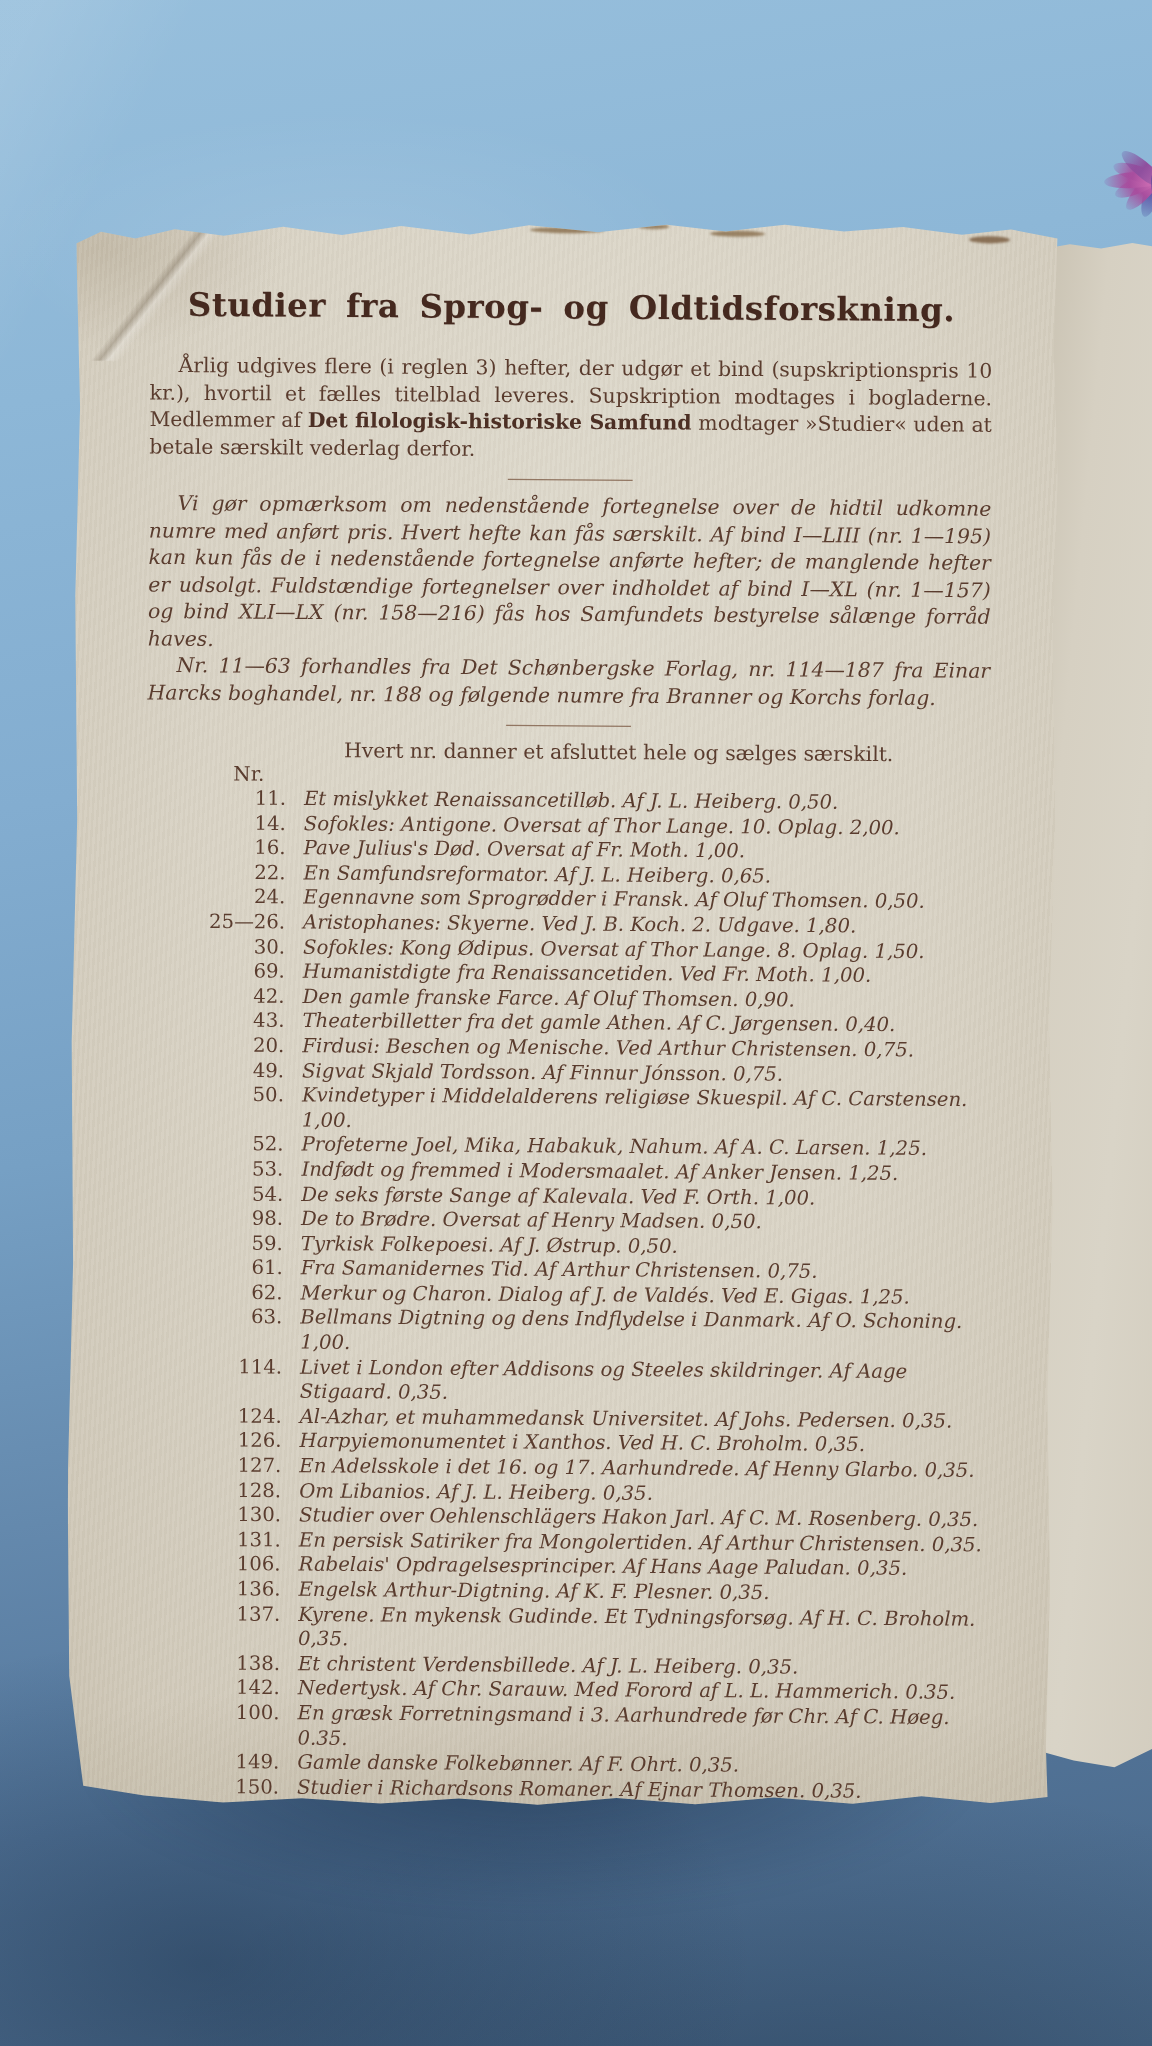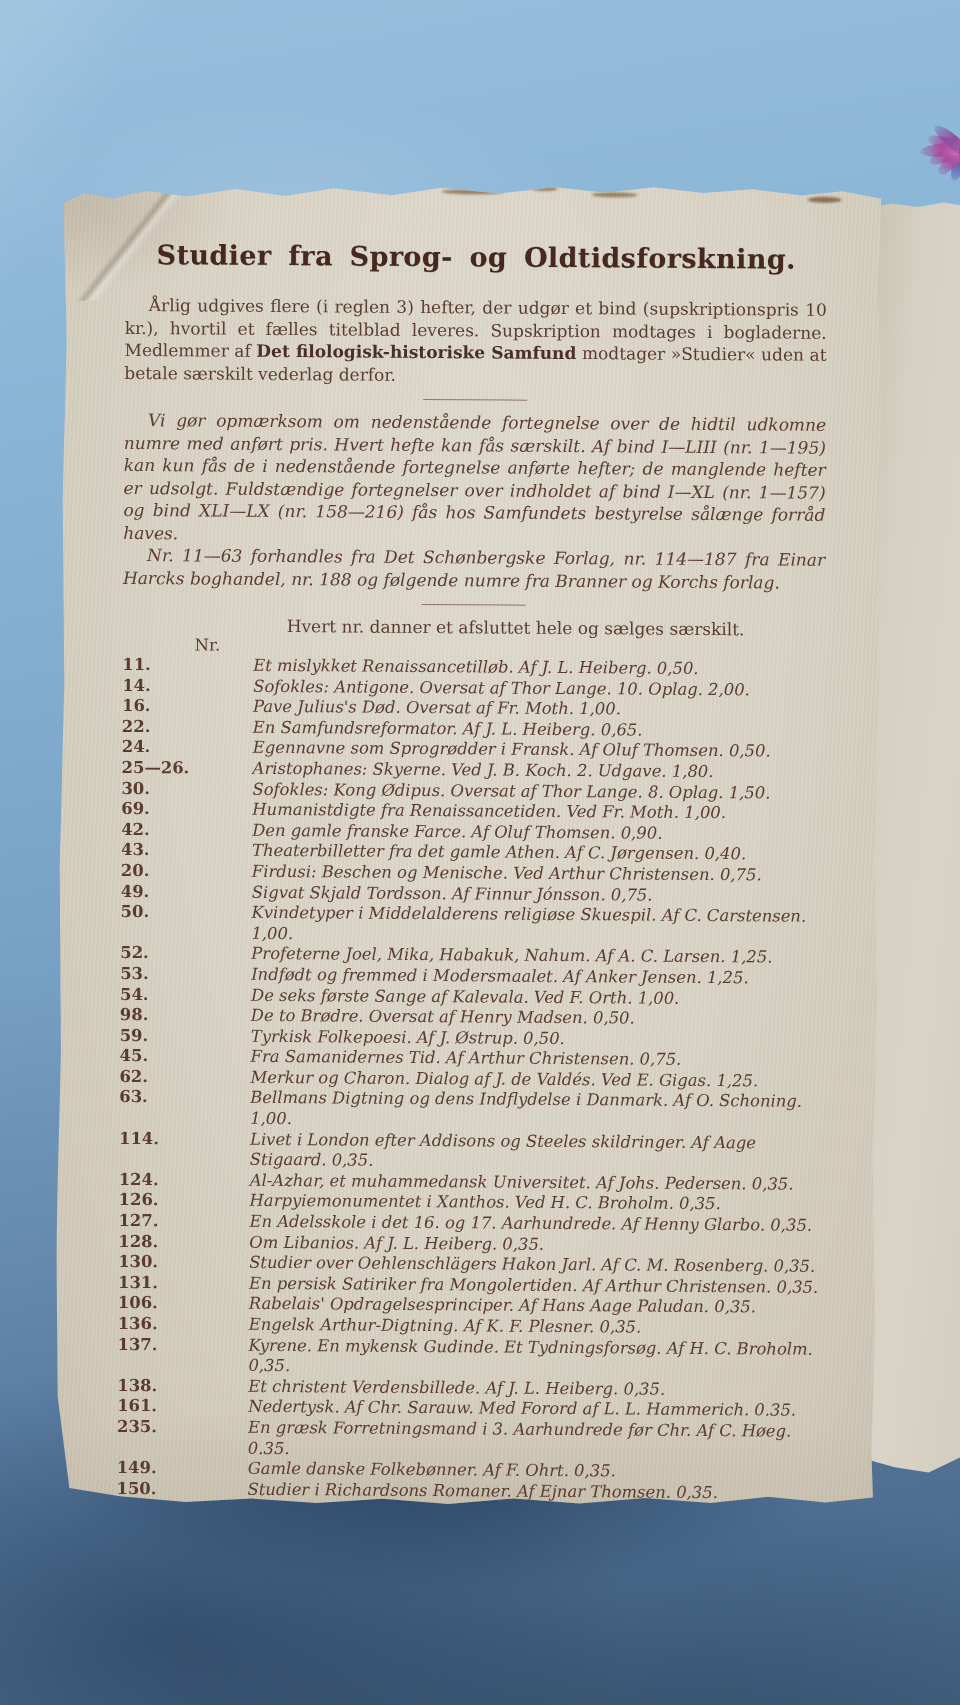--- a/index.html
+++ b/index.html
@@ -83,21 +83,21 @@
   .bold{font-weight:700;color:#4c2f24;}
   .ital{font-style:italic;}
 
   .divider{width:104px;border:0;border-top:1.6px solid #84644f;margin:13px auto 11px auto;opacity:.85;}
 
   .list-heading{margin:2px 0 0 0;text-align:center;font-size:17px;line-height:22px;padding-left:84px;text-align:center;}
   .nr-label{font-size:16.5px;line-height:18px;margin-left:72px;}
 
   .list{margin-top:1px;}
   .row{display:flex;font-size:16.4px;line-height:20.6px;}
-  .row .nr{flex:0 0 116px;text-align:left;white-space:nowrap;font-weight:bold;}
+  .row .nr{flex:0 0 116px;text-align:right;white-space:nowrap;}
   .row .item-text{flex:1;padding-left:15px;font-style:italic;}
 </style>
 </head>
 <body>
 
 <div class="bg-streaks"></div>
 <div class="book-shadow"></div>
 
 <div class="flower">
   <span class="p1"></span>
@@ -221,21 +221,21 @@
             <span class="nr">98.</span>
             <span class="item-text">De to Brødre. Oversat af Henry Madsen. 0,50.</span>
           </div>
 
           <div class="row">
             <span class="nr">59.</span>
             <span class="item-text">Tyrkisk Folkepoesi. Af J. Østrup. 0,50.</span>
           </div>
 
           <div class="row">
-            <span class="nr">45.</span>
+            <span class="nr">61.</span>
             <span class="item-text">Fra Samanidernes Tid. Af Arthur Christensen. 0,75.</span>
           </div>
 
           <div class="row">
             <span class="nr">62.</span>
             <span class="item-text">Merkur og Charon. Dialog af J. de Valdés. Ved E. Gigas. 1,25.</span>
           </div>
 
           <div class="row">
             <span class="nr">63.</span>
@@ -291,26 +291,26 @@
             <span class="nr">137.</span>
             <span class="item-text">Kyrene. En mykensk Gudinde. Et Tydningsforsøg. Af H. C. Broholm. 0,35.</span>
           </div>
 
           <div class="row">
             <span class="nr">138.</span>
             <span class="item-text">Et christent Verdensbillede. Af J. L. Heiberg. 0,35.</span>
           </div>
 
           <div class="row">
-            <span class="nr">161.</span>
+            <span class="nr">142.</span>
             <span class="item-text">Nedertysk. Af Chr. Sarauw. Med Forord af L. L. Hammerich. 0.35.</span>
           </div>
 
           <div class="row">
-            <span class="nr">235.</span>
+            <span class="nr">100.</span>
             <span class="item-text">En græsk Forretningsmand i 3. Aarhundrede før Chr. Af C. Høeg. 0.35.</span>
           </div>
 
           <div class="row">
             <span class="nr">149.</span>
             <span class="item-text">Gamle danske Folkebønner. Af F. Ohrt. 0,35.</span>
           </div>
 
           <div class="row">
             <span class="nr">150.</span>

